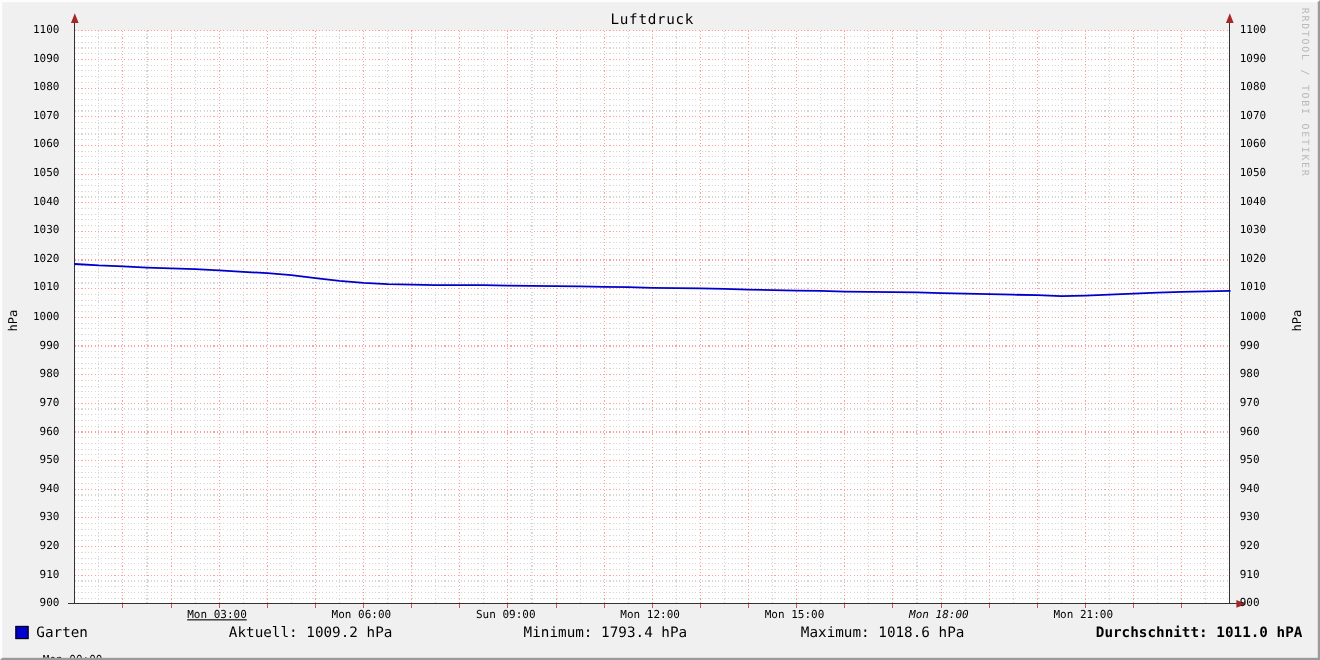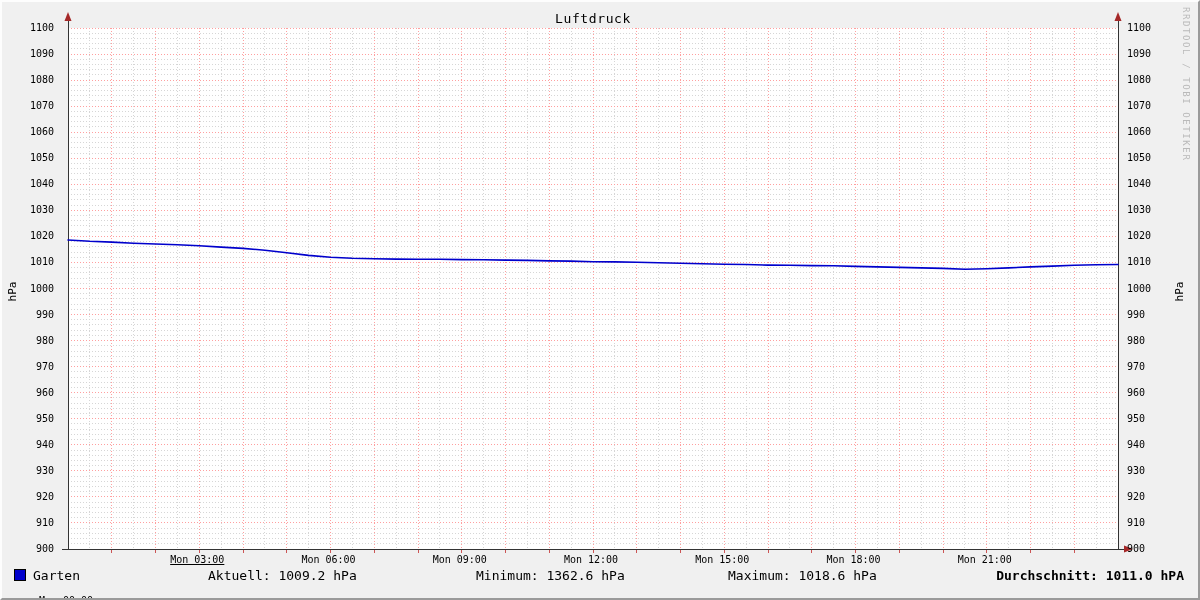--- a/index.html
+++ b/index.html
@@ -284,33 +284,33 @@
       <span class="ytick" style="left: 1125px; top: 436.8px;">940</span>
       <span class="ytick" style="left: 1125px; top: 462.85px;">930</span>
       <span class="ytick" style="left: 1125px; top: 488.9px;">920</span>
       <span class="ytick" style="left: 1125px; top: 514.95px;">910</span>
       <span class="ytick" style="left: 1125px; top: 541px;">900</span>
     </div>
   <div id="xlabels">
       <span class="xtick" style="left: 22px; top: 549px; margin-top: 44px;">Mon 00:00</span>
       <span class="xtick" style="left: 153.25px; top: 552px; text-decoration: underline;">Mon 03:00</span>
       <span class="xtick" style="left: 284.5px; top: 552px;">Mon 06:00</span>
-      <span class="xtick" style="left: 415.75px; top: 552px;">Mon 09:00</span>
+      <span class="xtick" style="left: 415.75px; top: 552px;">Sun 09:00</span>
       <span class="xtick" style="left: 547px; top: 552px;">Mon 12:00</span>
       <span class="xtick" style="left: 678.25px; top: 552px;">Mon 15:00</span>
-      <span class="xtick" style="left: 809.5px; top: 552px;">Mon 18:00</span>
+      <span class="xtick" style="left: 809.5px; top: 552px; font-style: italic;">Mon 18:00</span>
       <span class="xtick" style="left: 940.75px; top: 552px;">Mon 21:00</span>
     </div>
 
   <span class="vlabel" id="unit-left" style="left: -3px; top: 283px;">hPa</span>
   <span class="vlabel" id="unit-right" style="left: 1164px; top: 283px;">hPa</span>
 
   <div class="watermark">RRDTOOL / TOBI OETIKER</div>
 
   <span class="swatch" id="legend-swatch" style="background: rgb(0, 0, 204);"></span>
   <span class="lg">Garten</span>
 
   <span class="st st-aktuell">Aktuell: 1009.2 hPa</span>
-  <span class="st st-minimum">Minimum: 1362.6 hPa</span>
+  <span class="st st-minimum">Minimum: 1793.4 hPa</span>
   <span class="st st-maximum">Maximum: 1018.6 hPa</span>
   <span class="st st-durchschnitt">Durchschnitt: 1011.0 hPA</span>
 
 </div>
 
 </body></html>

